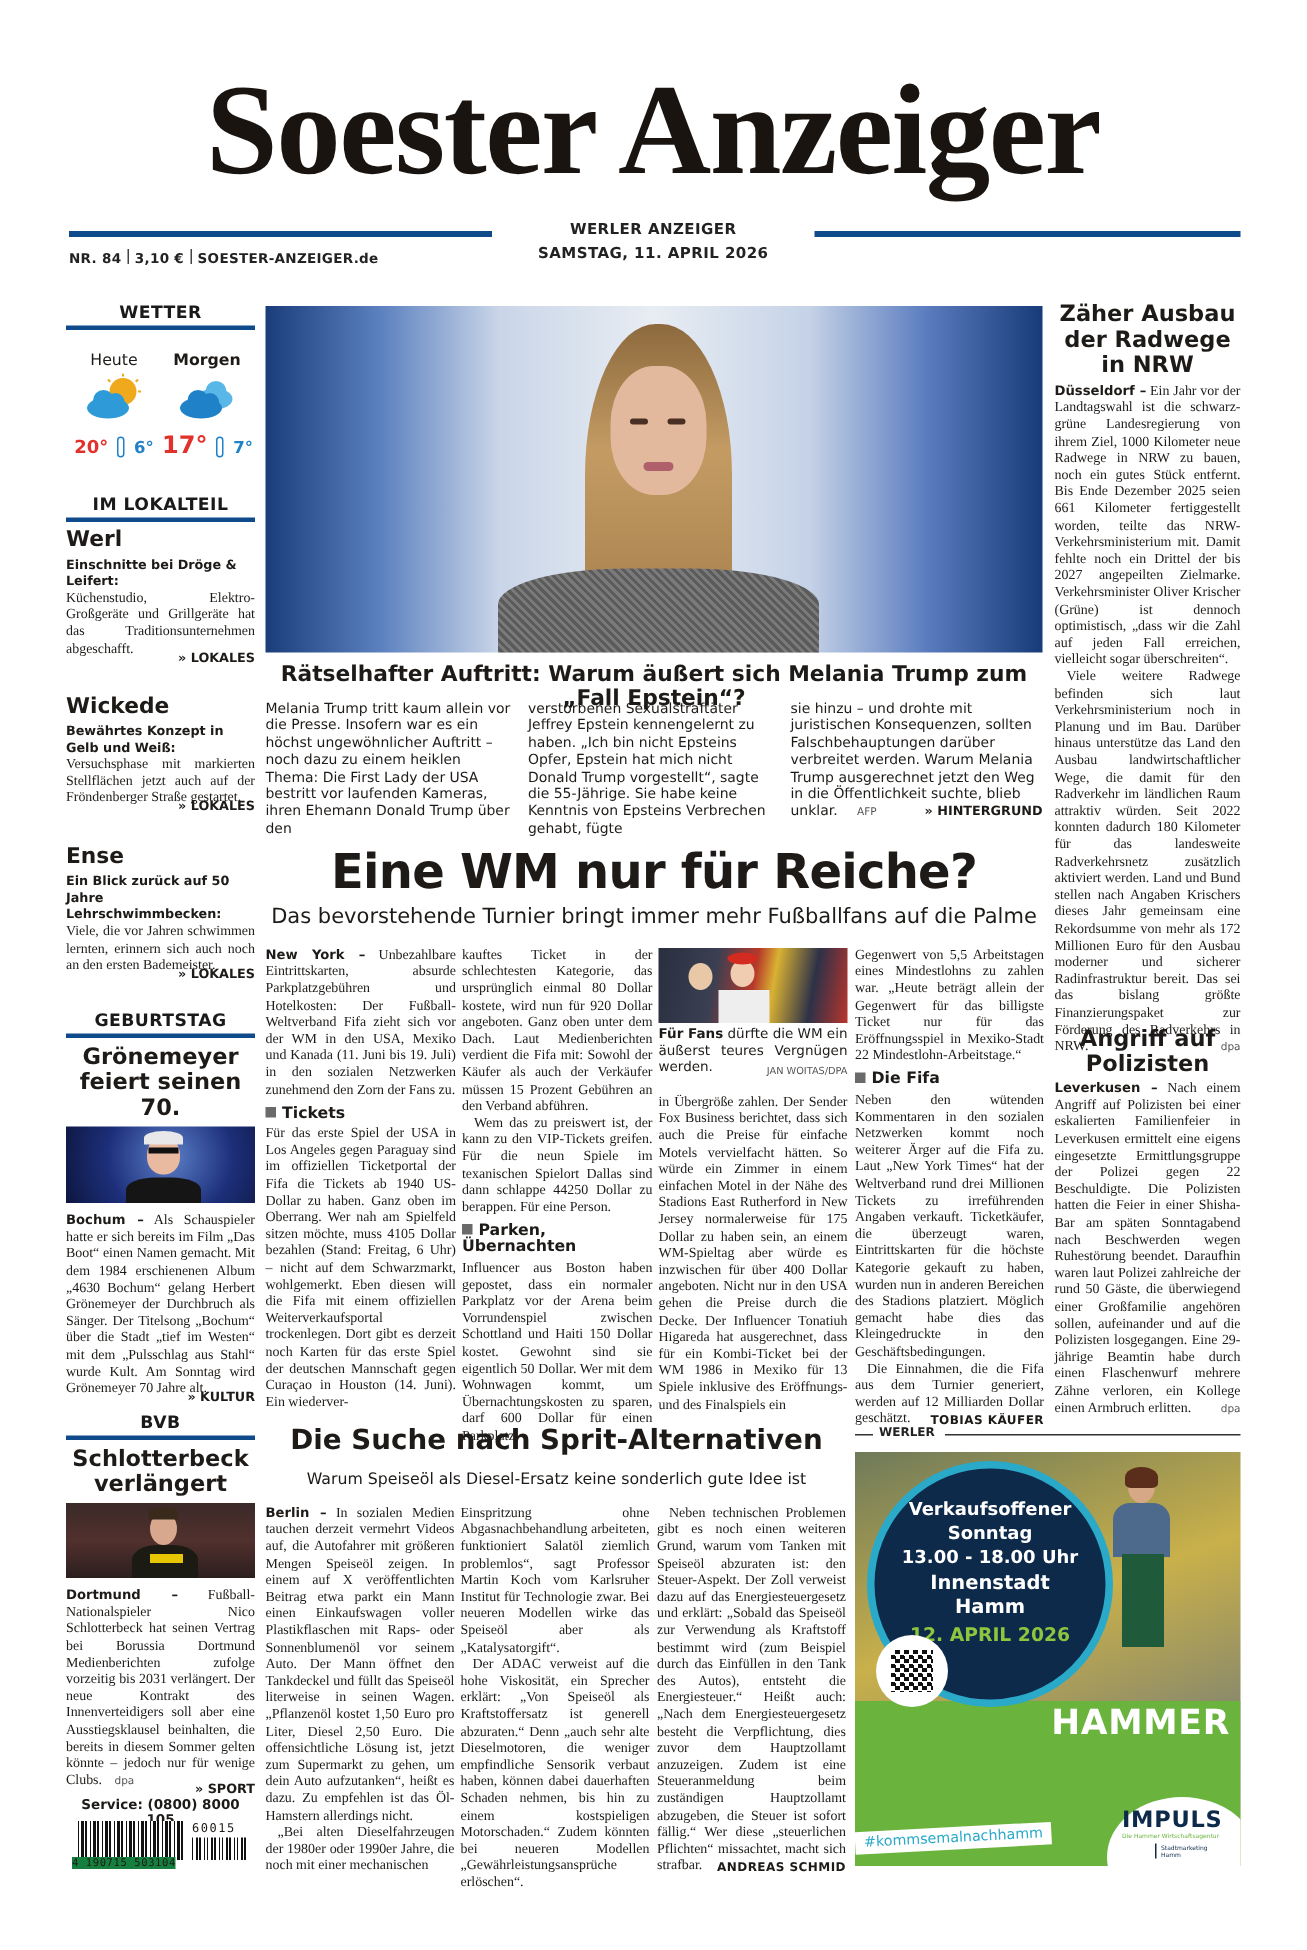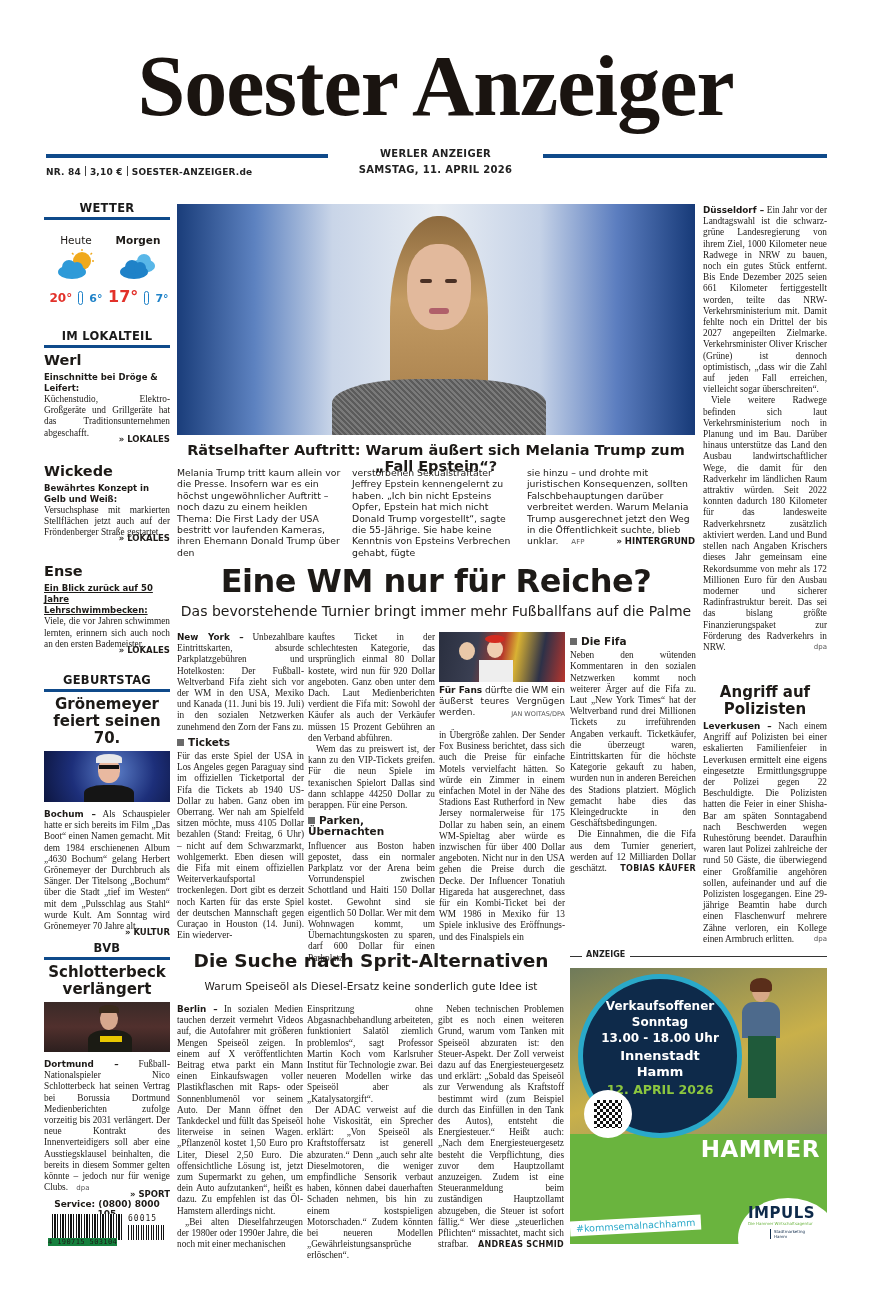--- a/index.html
+++ b/index.html
@@ -91,21 +91,21 @@
 
   <div style="margin-top:17px;">
     <div class="place sans">Wickede</div>
     <div class="kicker sans" style="margin-top:4px;">Bewährtes Konzept in Gelb und Weiß:</div>
     <div class="body-text">Versuchsphase mit markierten Stellflächen jetzt auch auf der Fröndenberger Straße gestartet.</div>
     <div style="text-align:right; margin-top:-11px;"><span class="more">» LOKALES</span></div>
   </div>
 
   <div style="margin-top:18px;">
     <div class="place sans">Ense</div>
-    <div class="kicker sans" style="margin-top:4px;text-decoration:underline;">Ein Blick zurück auf 50 Jahre Lehrschwimmbecken:</div>
+    <div class="kicker sans" style="margin-top:4px;">Ein Blick zurück auf 50 Jahre Lehrschwimmbecken:</div>
     <div class="body-text">Viele, die vor Jahren schwimmen lernten, erinnern sich auch noch an den ersten Bademeister.</div>
     <div style="text-align:right; margin-top:-11px;"><span class="more">» LOKALES</span></div>
   </div>
 </div>
 
 <div class="abs" style="left:44px; top:673px; width:126px;">
   <div class="section-head sans">GEBURTSTAG</div>
   <div class="h-side sans" style="margin-top:4px;">Grönemeyer feiert seinen 70.</div>
   <div class="photo" style="margin-top:4px; width:126px; height:51px; background:radial-gradient(circle at 55% 40%, #5c7fc9 0%, #1d2f7a 55%, #0d1640 100%); position:relative;">
     <div style="position:absolute; left:54px; top:6px; width:22px; height:26px; border-radius:50% 50% 45% 45%; background:#e9b9a0;"></div>
@@ -145,20 +145,21 @@
   <div style="position:absolute; left:268px; top:75px; width:12px; height:4px; background:#4a3024; border-radius:2px;"></div>
   <div style="position:absolute; left:252px; top:104px; width:20px; height:6px; background:#b0606a; border-radius:3px;"></div>
   <div style="position:absolute; left:155px; top:175px; width:214px; height:60px; border-radius:40% 40% 0 0; background:repeating-linear-gradient(45deg,#5b5b5b 0 2px,#7a7a7a 2px 4px);"></div>
 </div>
 <div class="abs sans" style="left:177px; top:442px; width:518px; text-align:center; font-size:14.5px; font-weight:bold;">Rätselhafter Auftritt: Warum äußert sich Melania Trump zum „Fall Epstein“?</div>
 <div class="lead-col" style="left:177px; top:467px;">Melania Trump tritt kaum allein vor die Presse. Insofern war es ein höchst ungewöhnlicher Auftritt – noch dazu zu einem heiklen Thema: Die First Lady der USA bestritt vor laufenden Kameras, ihren Ehemann Donald Trump über den</div>
 <div class="lead-col" style="left:352px; top:467px;">verstorbenen Sexualstraftäter Jeffrey Epstein kennengelernt zu haben. „Ich bin nicht Epsteins Opfer, Epstein hat mich nicht Donald Trump vorgestellt“, sagte die 55-Jährige. Sie habe keine Kenntnis von Epsteins Verbrechen gehabt, fügte</div>
 <div class="lead-col" style="left:527px; top:467px;"><span>sie hinzu – und drohte mit juristischen Konsequenzen, sollten Falschbehauptungen darüber verbreitet werden. Warum Melania Trump ausgerechnet jetzt den Weg in die Öffentlichkeit suchte, blieb unklar.</span> <span class="dpa" style="margin-left:10px;">AFP</span> <span class="more" style="float:right; margin-top:1px;">» HINTERGRUND</span></div>
 
 <div class="abs" style="left:703px; top:201px; width:124px;">
+  <div class="h-side sans">Zäher Ausbau der Radwege in NRW</div>
   <div class="body-text" style="margin-top:4px;"><b class="sans" style="font-size:8.8px;">Düsseldorf –</b> <span>Ein Jahr vor der Landtagswahl ist die schwarz-grüne Landesregierung von ihrem Ziel, 1000 Kilometer neue Radwege in NRW zu bauen, noch ein gutes Stück entfernt. Bis Ende Dezember 2025 seien 661 Kilometer fertiggestellt worden, teilte das NRW-Verkehrsministerium mit. Damit fehlte noch ein Drittel der bis 2027 angepeilten Zielmarke. Verkehrsminister Oliver Krischer (Grüne) ist dennoch optimistisch, „dass wir die Zahl auf jeden Fall erreichen, vielleicht sogar überschreiten“.</span></div>
   <div class="body-text" style="text-indent:8px;"><span>Viele weitere Radwege befinden sich laut Verkehrsministerium noch in Planung und im Bau. Darüber hinaus unterstütze das Land den Ausbau landwirtschaftlicher Wege, die damit für den Radverkehr im ländlichen Raum attraktiv würden. Seit 2022 konnten dadurch 180 Kilometer für das landesweite Radverkehrsnetz zusätzlich aktiviert werden. Land und Bund stellen nach Angaben Krischers dieses Jahr gemeinsam eine Rekordsumme von mehr als 172 Millionen Euro für den Ausbau moderner und sicherer Radinfrastruktur bereit. Das sei das bislang größte Finanzierungspaket zur Förderung des Radverkehrs in NRW.</span> <span class="dpa" style="float:right;">dpa</span></div>
 </div>
 
 <div class="abs" style="left:703px; top:684px; width:124px;">
   <div class="h-side sans">Angriff auf Polizisten</div>
   <div class="body-text" style="margin-top:3px;"><b class="sans" style="font-size:8.8px;">Leverkusen –</b> <span>Nach einem Angriff auf Polizisten bei einer eskalierten Familienfeier in Leverkusen ermittelt eine eigens eingesetzte Ermittlungsgruppe der Polizei gegen 22 Beschuldigte. Die Polizisten hatten die Feier in einer Shisha-Bar am späten Sonntagabend nach Beschwerden wegen Ruhestörung beendet. Daraufhin waren laut Polizei zahlreiche der rund 50 Gäste, die überwiegend einer Großfamilie angehören sollen, aufeinander und auf die Polizisten losgegangen. Eine 29-jährige Beamtin habe durch einen Flaschenwurf mehrere Zähne verloren, ein Kollege einen Armbruch erlitten.</span> <span class="dpa" style="float:right;">dpa</span></div>
 </div>
 
 <div class="abs sans" style="left:177px; top:562px; width:518px; text-align:center; font-size:32px; font-weight:bold; letter-spacing:-0.5px;">Eine WM nur für Reiche?</div>
@@ -179,20 +180,21 @@
   <div class="photo" style="width:126px; height:50px; background:linear-gradient(100deg,#2a2f3f 0%,#3a3f52 30%,#b7392a 50%,#d9b233 60%,#2d3148 80%,#b9352c 100%); position:relative;">
     <div style="position:absolute; left:20px; top:10px; width:16px; height:18px; border-radius:50%; background:#e9c8a8;"></div>
     <div style="position:absolute; left:48px; top:8px; width:16px; height:18px; border-radius:50%; background:#f0cdb0;"></div>
     <div style="position:absolute; left:46px; top:3px; width:20px; height:8px; border-radius:50%; background:#d42b20;"></div>
     <div style="position:absolute; left:40px; top:28px; width:34px; height:24px; background:#eeeeee;"></div>
   </div>
   <div class="sans" style="font-size:9px; line-height:11px; margin-top:3px; text-align:justify;"><b>Für Fans</b> <span>dürfte die WM ein äußerst teures Vergnügen werden.</span> <span class="dpa" style="float:right; font-size:6.5px; margin-top:2px;">JAN WOITAS/DPA</span></div>
   <div class="body-text" style="margin-top:12px;">in Übergröße zahlen. Der Sender Fox Business berichtet, dass sich auch die Preise für einfache Motels vervielfacht hätten. So würde ein Zimmer in einem einfachen Motel in der Nähe des Stadions East Rutherford in New Jersey normalerweise für 175 Dollar zu haben sein, an einem WM-Spieltag aber würde es inzwischen für über 400 Dollar angeboten. Nicht nur in den USA gehen die Preise durch die Decke. Der Influencer Tonatiuh Higareda hat ausgerechnet, dass für ein Kombi-Ticket bei der WM 1986 in Mexiko für 13 Spiele inklusive des Eröffnungs- und des Finalspiels ein</div>
 </div>
 <div class="col body-text" style="left:570px; top:632px; width:126px;">
+  <div>Gegenwert von 5,5 Arbeitstagen eines Mindestlohns zu zahlen war. „Heute beträgt allein der Gegenwert für das billigste Ticket nur für das Eröffnungsspiel in Mexiko-Stadt 22 Mindestlohn-Arbeitstage.“</div>
   <div class="subhead"><span class="sq"></span><span>Die Fifa</span></div>
   <div>Neben den wütenden Kommentaren in den sozialen Netzwerken kommt noch weiterer Ärger auf die Fifa zu. Laut „New York Times“ hat der Weltverband rund drei Millionen Tickets zu irreführenden Angaben verkauft. Ticketkäufer, die überzeugt waren, Eintrittskarten für die höchste Kategorie gekauft zu haben, wurden nun in anderen Bereichen des Stadions platziert. Möglich gemacht habe dies das Kleingedruckte in den Geschäftsbedingungen.</div>
   <div style="text-indent:8px;"><span>Die Einnahmen, die die Fifa aus dem Turnier generiert, werden auf 12 Milliarden Dollar geschätzt.</span> <span class="author" style="float:right;">TOBIAS KÄUFER</span></div>
 </div>
 
 <div class="abs sans" style="left:177px; top:950px; width:388px; text-align:center; font-size:18.5px; font-weight:bold;">Die Suche nach Sprit-Alternativen</div>
 <div class="abs sans" style="left:177px; top:980px; width:388px; text-align:center; font-size:10.5px;">Warum Speiseöl als Diesel-Ersatz keine sonderlich gute Idee ist</div>
 
 <div class="col body-text" style="left:177px; top:1004px; width:126px;">
   <div><b class="sans" style="font-size:8.8px;">Berlin –</b> <span>In sozialen Medien tauchen derzeit vermehrt Videos auf, die Autofahrer mit größeren Mengen Speiseöl zeigen. In einem auf X veröffentlichten Beitrag etwa parkt ein Mann einen Einkaufswagen voller Plastikflaschen mit Raps- oder Sonnenblumenöl vor seinem Auto. Der Mann öffnet den Tankdeckel und füllt das Speiseöl literweise in seinen Wagen. „Pflanzenöl kostet 1,50 Euro pro Liter, Diesel 2,50 Euro. Die offensichtliche Lösung ist, jetzt zum Supermarkt zu gehen, um dein Auto aufzutanken“, heißt es dazu. Zu empfehlen ist das Öl-Hamstern allerdings nicht.</span></div>
@@ -201,21 +203,21 @@
 <div class="col body-text" style="left:307px; top:1004px; width:126px;">
   <div>Einspritzung ohne Abgasnachbehandlung arbeiteten, funktioniert Salatöl ziemlich problemlos“, sagt Professor Martin Koch vom Karlsruher Institut für Technologie zwar. Bei neueren Modellen wirke das Speiseöl aber als „Katalysatorgift“.</div>
   <div style="text-indent:8px;">Der ADAC verweist auf die hohe Viskosität, ein Sprecher erklärt: „Von Speiseöl als Kraftstoffersatz ist generell abzuraten.“ Denn „auch sehr alte Dieselmotoren, die weniger empfindliche Sensorik verbaut haben, können dabei dauerhaften Schaden nehmen, bis hin zu einem kostspieligen Motorschaden.“ Zudem könnten bei neueren Modellen „Gewährleistungsansprüche erlöschen“.</div>
 </div>
 <div class="col body-text" style="left:438px; top:1004px; width:126px;">
   <div style="text-indent:8px;"><span>Neben technischen Problemen gibt es noch einen weiteren Grund, warum vom Tanken mit Speiseöl abzuraten ist: den Steuer-Aspekt. Der Zoll verweist dazu auf das Energiesteuergesetz und erklärt: „Sobald das Speiseöl zur Verwendung als Kraftstoff bestimmt wird (zum Beispiel durch das Einfüllen in den Tank des Autos), entsteht die Energiesteuer.“ Heißt auch: „Nach dem Energiesteuergesetz besteht die Verpflichtung, dies zuvor dem Hauptzollamt anzuzeigen. Zudem ist eine Steueranmeldung beim zuständigen Hauptzollamt abzugeben, die Steuer ist sofort fällig.“ Wer diese „steuerlichen Pflichten“ missachtet, macht sich strafbar.</span> <span class="author" style="float:right;">ANDREAS SCHMID</span></div>
 </div>
 
 <div class="abs sans" style="left:570px; top:950px; width:257px; height:12px;">
   <div style="position:absolute; left:0; top:6px; width:12px; height:1px; background:#333;"></div>
-  <div style="position:absolute; left:16px; top:0; font-size:8px; font-weight:bold; color:#222;">ANZEIGE</div>
+  <div style="position:absolute; left:16px; top:0; font-size:8px; font-weight:bold; color:#222;">WERLER</div>
   <div style="position:absolute; left:60px; top:6px; width:197px; height:1px; background:#333;"></div>
 </div>
 <div class="abs sans" style="left:570px; top:968px; width:257px; height:276px; overflow:hidden; background:linear-gradient(160deg,#6f7a5a 0%,#c9b04a 40%,#8c8b6a 70%,#b9a788 100%);">
   <div style="position:absolute; left:172px; top:12px; width:38px; height:118px;">
     <div style="position:absolute; left:10px; top:0; width:18px; height:22px; border-radius:50%; background:#d7a886;"></div>
     <div style="position:absolute; left:8px; top:-2px; width:22px; height:14px; border-radius:50% 50% 20% 20%; background:#5a2e1a;"></div>
     <div style="position:absolute; left:0; top:22px; width:38px; height:36px; border-radius:30% 30% 0 0; background:#4d6a8c;"></div>
     <div style="position:absolute; left:6px; top:56px; width:28px; height:62px; background:#1f5a3a;"></div>
   </div>
   <div style="position:absolute; left:0; top:166px; width:257px; height:110px; background:#6ab43e;"></div>

